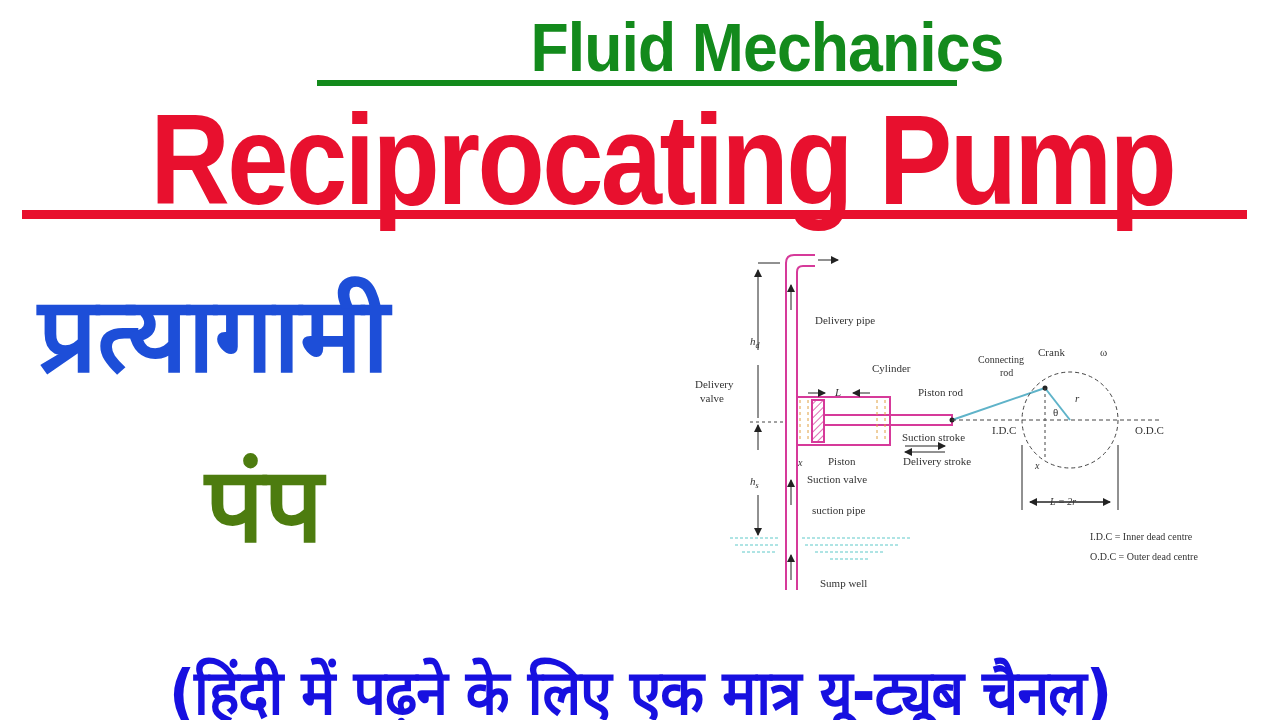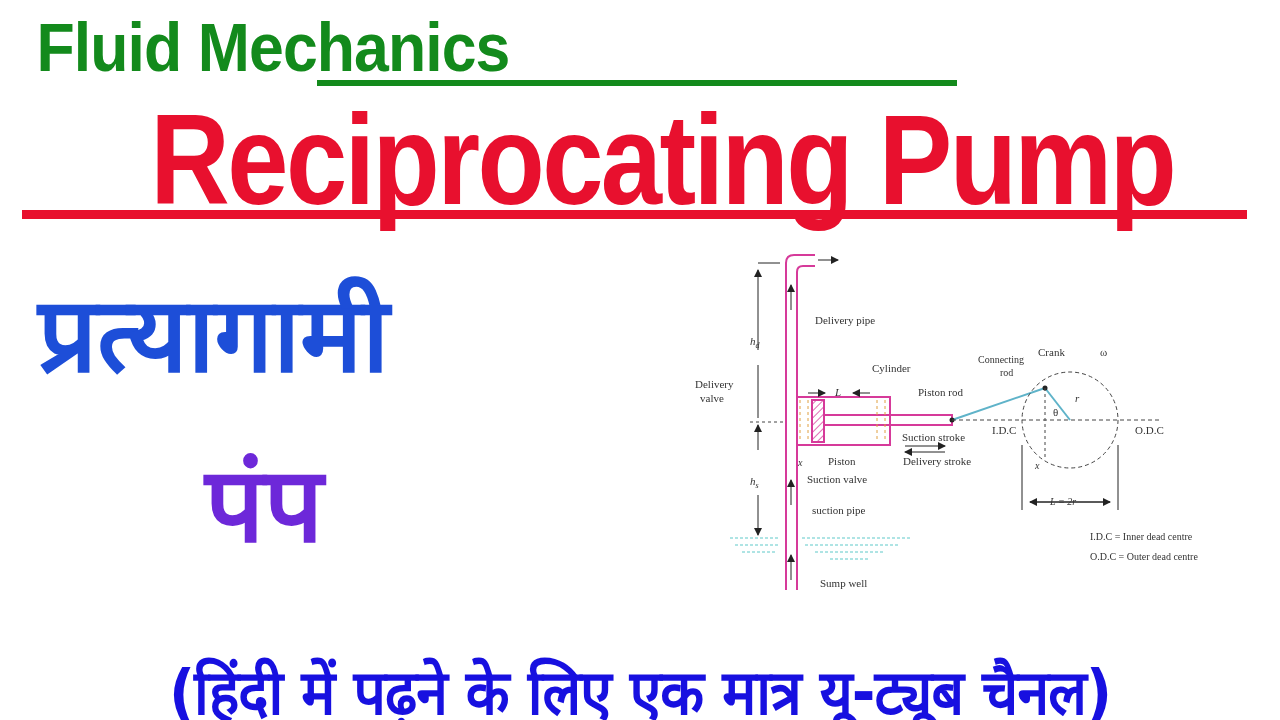--- a/index.html
+++ b/index.html
@@ -1,24 +1,24 @@
 <!DOCTYPE html>
 <html><head>
 <meta charset="utf-8">
 <style>
   html, body { margin:0; padding:0; }
   body { width:1280px; height:720px; background:#ffffff; position:relative; overflow:hidden; font-family:"Liberation Sans", sans-serif; }
-  .title-green { position:absolute; left:0; width:1024px; top:8px; text-align:left;padding-left:16px; }
+  .title-green { position:absolute; left:0; width:1024px; top:8px; text-align:right; }
   .title-green span { font-family:"Liberation Sans", sans-serif; font-weight:bold; font-size:68px; color:#138a1c; letter-spacing:-1px; display:inline-block; transform:scaleX(0.92); }
   .green-line { position:absolute; left:317px; top:80px; width:640px; height:6px; background:#138a1c; }
   .title-red { position:absolute; left:0; width:1280px; top:90px; text-align:center;margin-left:22px; }
   .title-red span { font-family:"Liberation Sans", sans-serif; font-weight:bold; font-size:128px; color:#e8102e; letter-spacing:-3px; display:inline-block; transform:scaleX(0.86); line-height:140px; }
   .red-line { position:absolute; left:22px; top:210px; width:1225px; height:9px; background:#e8102e; }
   .hindi1 { position:absolute; left:38px; top:270px; font-family:"DejaVu Sans", sans-serif; font-weight:bold; font-size:104px; color:#1d4ed8; line-height:130px; }
-  .hindi2 { position:absolute; left:205px; top:440px; font-family:"DejaVu Sans", sans-serif; font-weight:bold; font-size:104px; color:#6d28d9; line-height:130px; }
+  .hindi2 { position:absolute; left:205px; top:440px; font-family:"DejaVu Sans", sans-serif; font-weight:bold; font-size:104px; color:#4d7c0f; line-height:130px; }
   .footer { position:absolute; left:0; width:1280px; top:600px; text-align:center;margin-top:48px; }
   .footer span { font-family:"DejaVu Sans", sans-serif; font-weight:bold; font-size:62px; color:#1710e0; letter-spacing:-1px; display:inline-block; transform:scaleX(0.92); line-height:90px; }
   svg.diagram { position:absolute; left:690px; top:250px; }
   svg text { font-family:"Liberation Serif", serif; fill:#333; }
 </style>
 </head>
 <body>
 
 <div class="title-green"><span>Fluid Mechanics</span></div>
 <div class="green-line"></div>

